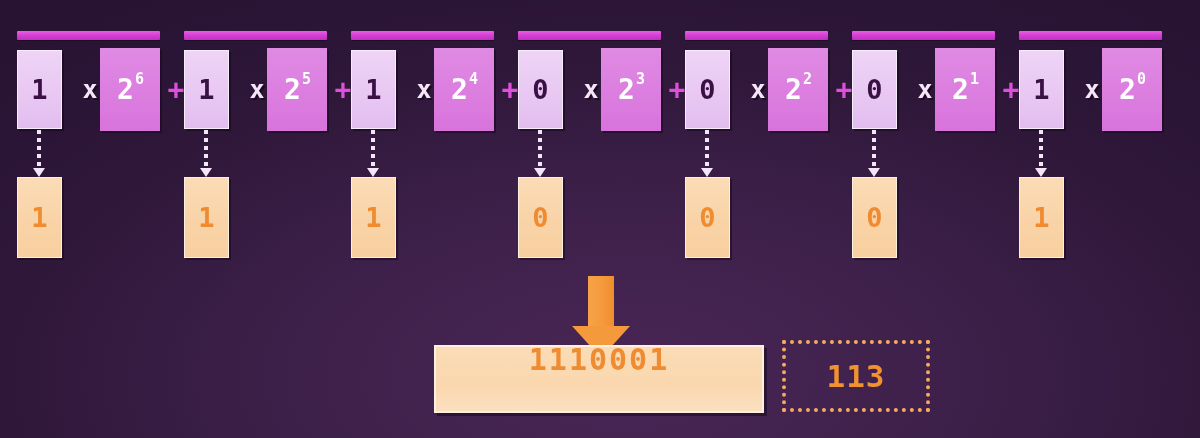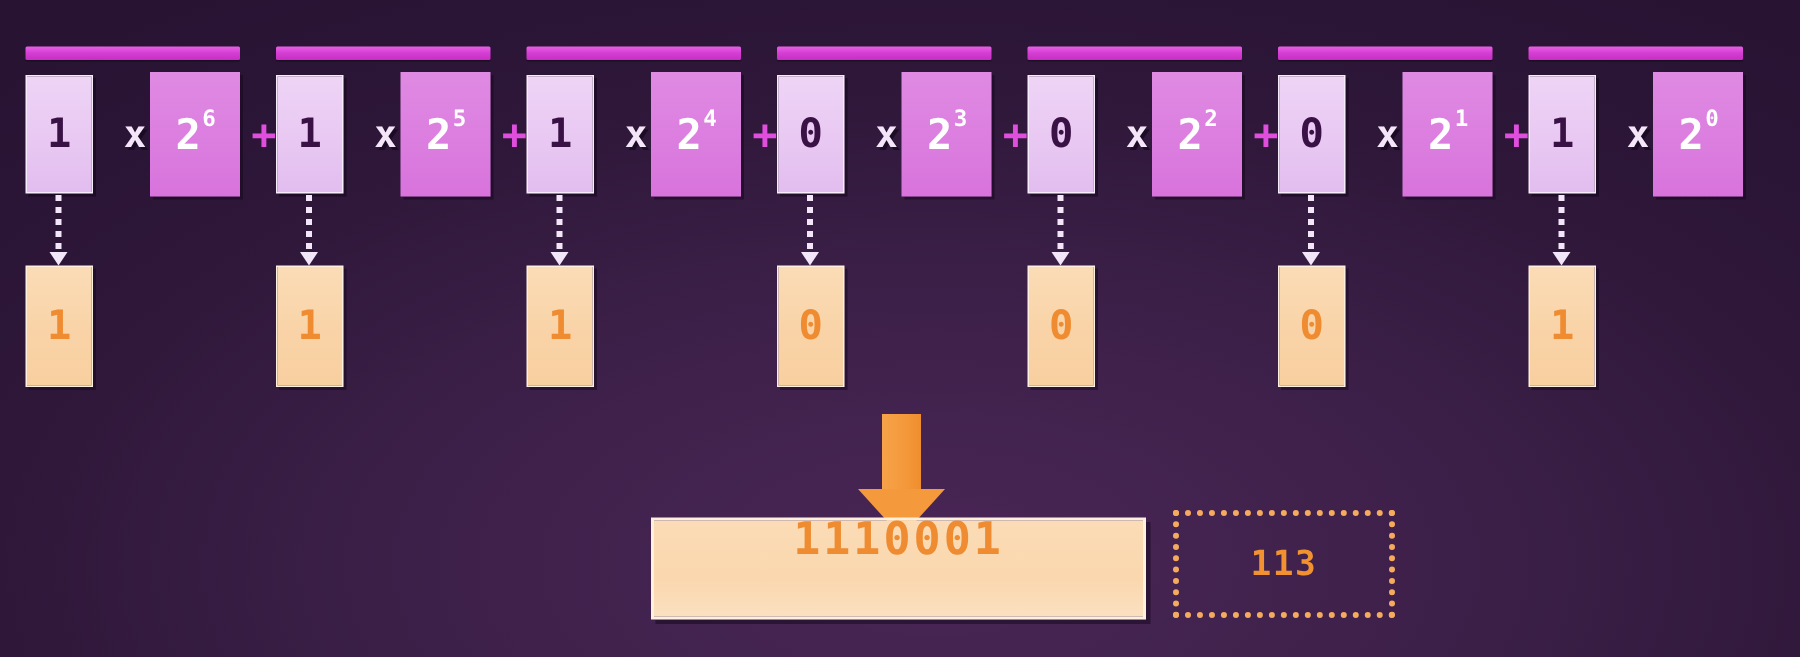--- a/index.html
+++ b/index.html
@@ -248,21 +248,21 @@
     top: 340px;
     width: 148px;
     height: 72px;
     border: 4px dotted #f5ab5e;
     box-sizing: border-box;
     display: flex;
     align-items: center;
     justify-content: center;
   }
   #decimalbox .glyph {
-    font-size: 23px;
+    font-size: 31px;
     font-weight: bold;
     color: #f2912f;
     letter-spacing: 1px;
     line-height: 1;
   }
 </style>
 </head>
 <body>
 
 <div id="stage">

